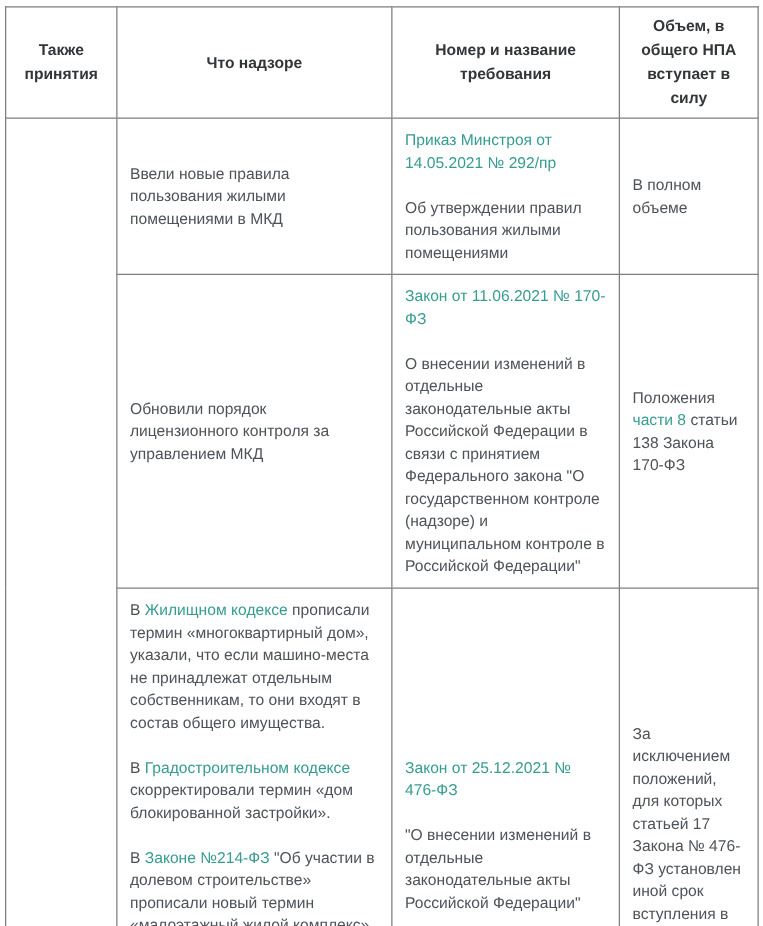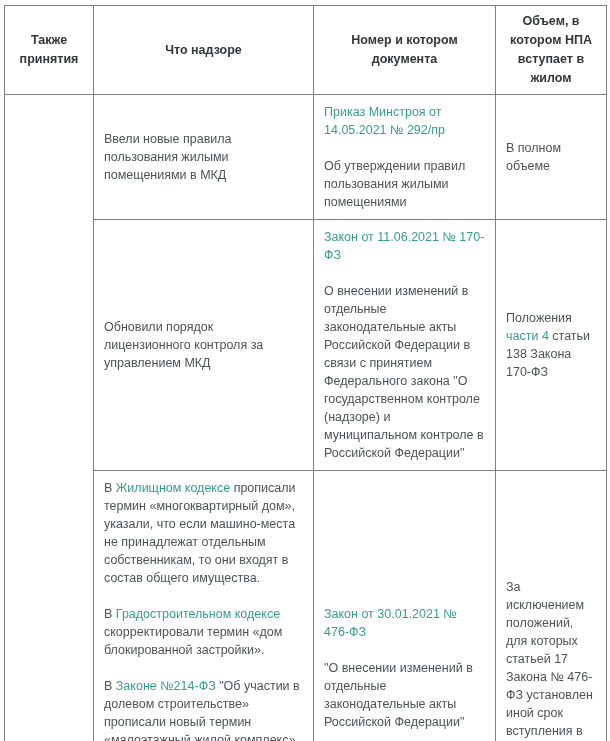--- a/index.html
+++ b/index.html
@@ -53,22 +53,22 @@
     <colgroup>
       <col style="width:89px">
       <col style="width:220px">
       <col style="width:182px">
       <col style="width:111px">
     </colgroup>
     <thead>
       <tr class="header-row">
         <th>Также принятия</th>
         <th>Что надзоре</th>
-        <th>Номер и котором документа</th>
-        <th>Объем, в котором НПА вступает в жилом</th>
+        <th>Номер и название требования</th>
+        <th>Объем, в общего НПА вступает в силу</th>
       </tr>
     </thead>
     <tbody>
       <tr class="row-1">
         <td rowspan="3"></td>
         <td>
             <p class="para"><span>Ввели новые правила пользования жилыми помещениями в МКД</span></p>
           </td>
         <td>
             <p class="para"><span class="link">Приказ Минстроя от 14.05.2021 № 292/пр</span></p>
@@ -80,31 +80,31 @@
       </tr>
       <tr class="row-2">
         <td>
             <p class="para"><span>Обновили порядок лицензионного контроля за управлением МКД</span></p>
           </td>
         <td>
             <p class="para"><span class="link">Закон от 11.06.2021 № 170-ФЗ</span></p>
             <p class="para"><span>О внесении изменений в отдельные законодательные акты Российской Федерации в связи с принятием Федерального закона "О государственном контроле (надзоре) и муниципальном контроле в Российской Федерации"</span></p>
           </td>
         <td>
-            <p class="para"><span>Положения </span><span class="link">части 4</span><span> статьи 138 Закона 170-ФЗ</span></p>
+            <p class="para"><span>Положения </span><span class="link">части 8</span><span> статьи 138 Закона 170-ФЗ</span></p>
           </td>
       </tr>
       <tr class="row-3">
         <td>
             <p class="para"><span>В </span><span class="link">Жилищном кодексе</span><span> прописали термин «многоквартирный дом», указали, что если машино-места не принадлежат отдельным собственникам, то они входят в состав общего имущества.</span></p>
             <p class="para"><span>В </span><span class="link">Градостроительном кодексе</span><span> скорректировали термин «дом блокированной застройки».</span></p>
             <p class="para"><span>В </span><span class="link">Законе №214-ФЗ</span><span> "Об участии в долевом строительстве» прописали новый термин «малоэтажный жилой комплекс». Также указали, что входит в состав общего имущества собственников в малоэтажном жилом комплексе и требования к доле собственников в имуществе комплекса</span></p>
           </td>
         <td>
-            <p class="para"><span class="link">Закон от 30.01.2021 № 476-ФЗ</span></p>
+            <p class="para"><span class="link">Закон от 25.12.2021 № 476-ФЗ</span></p>
             <p class="para"><span>"О внесении изменений в отдельные законодательные акты Российской Федерации"</span></p>
           </td>
         <td>
             <p class="para"><span>За исключением положений, для которых статьей 17 Закона № 476-ФЗ установлен иной срок вступления в силу</span></p>
           </td>
       </tr>
     </tbody>
   </table>
 </div>
 

